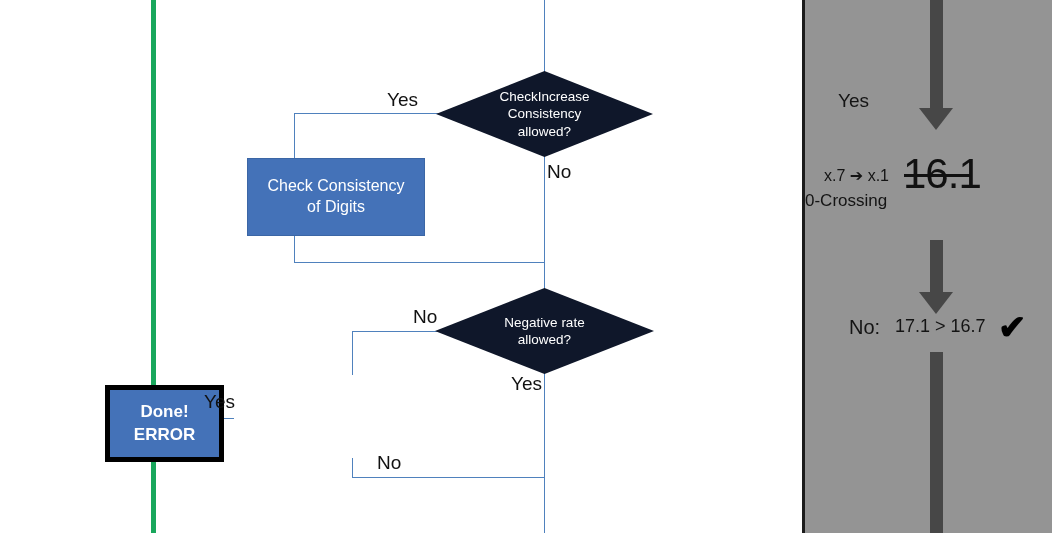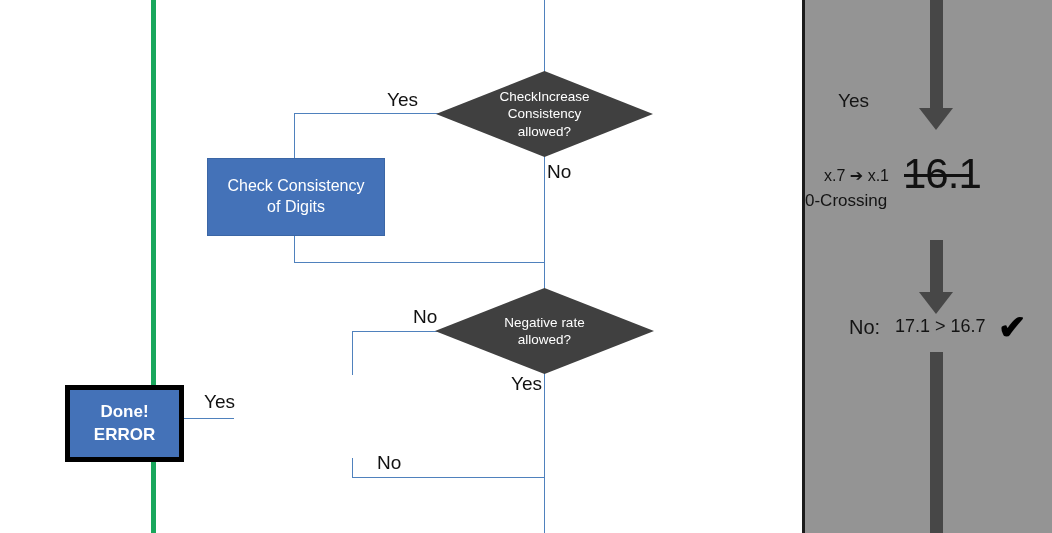--- a/index.html
+++ b/index.html
@@ -16,36 +16,36 @@
   .ln{position:absolute;background:#4f81bd;}
   .ln.h{height:1px;}
   .ln.v{width:1px;}
 
   
   .green-line{position:absolute;background:#19a75c;}
 
   
   .diamond{
     position:absolute;
-    background:#404040;
+    background:#0f172a;
     -webkit-clip-path:polygon(50% 0,100% 50%,50% 100%,0 50%);
     clip-path:polygon(50% 0,100% 50%,50% 100%,0 50%);
     display:flex;align-items:center;justify-content:center;
     color:#ffffff;
     text-align:center;
     line-height:1.28;
   }
   .diamond .dtext{display:block;padding:0 12px;}
 
   .procbox{
     position:absolute;
     background:#4472b8;
     border:1px solid #3b66a5;
     display:flex;align-items:center;justify-content:center;
-    color:#ffffff;text-align:center;line-height:1.3;
+    color:#ffffff;text-align:center;line-height:1.3;margin-left:40px;
   }
   .procbox.outlined{
     border:5px solid #000000;
   }
 
   .edge-label{
     position:absolute;
     color:#111111;
     font-size:19px;
     white-space:nowrap;

